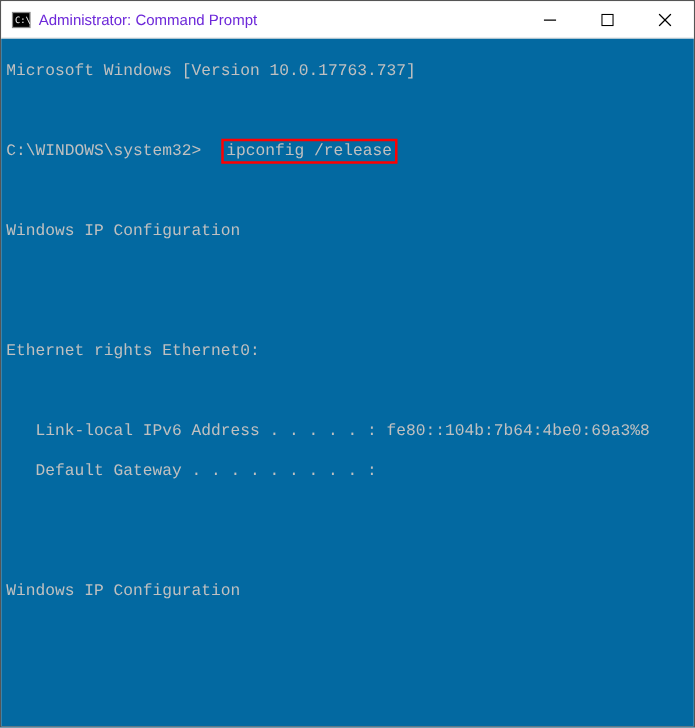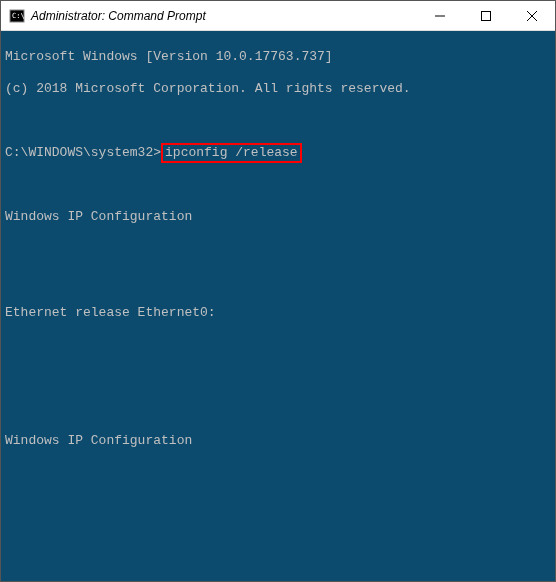--- a/index.html
+++ b/index.html
@@ -28,57 +28,56 @@
       width: 16px;
       height: 16px;
       margin-left: 8px;
       margin-right: 6px;
       display: inline-flex;
       align-items: center;
       justify-content: center;
     }
     .titlebar-title {
       font-size: 12px;
-      color: #000000;
+      color: #6d28d9;
       flex: 1;
-      font-style: italic;
     }
     .titlebar-controls {
       display: flex;
       height: 100%;
     }
     .titlebar-btn {
       width: 46px;
       height: 100%;
       display: flex;
       align-items: center;
       justify-content: center;
       font-size: 10px;
       color: #000;
       cursor: pointer;
     }
     .terminal {
       flex: 1;
-      background: #0c4a6e;
+      background: #0369a1;
       color: #c0c0c0;
       font-family: Consolas, 'Courier New', monospace;
       font-size: 13px;
       line-height: 16px;
       padding: 2px 4px;
       overflow: hidden;
       white-space: pre;
       position: relative;
     }
     .line { white-space: pre; }
     .highlight {
       border: 2px solid #ff0000;
       padding: 0 2px;
       display: inline-block;
       line-height: 16px;
-      margin: -2px 0;
+      margin: -2px 16px;
     }
   </style>
 </head>
 <body>
 
 <div class="window">
   <div class="titlebar">
     <span class="titlebar-icon">
       <svg width="16" height="16" viewBox="0 0 16 16">
         <rect x="1" y="2" width="14" height="12" fill="#000" stroke="#888" stroke-width="1"></rect>
@@ -101,29 +100,30 @@
         <svg width="10" height="10" viewBox="0 0 10 10">
             <line x1="0" y1="0" x2="10" y2="10" stroke="#000" stroke-width="1"></line>
             <line x1="10" y1="0" x2="0" y2="10" stroke="#000" stroke-width="1"></line>
           </svg>
       </div>
     </div>
   </div>
 
   <div class="terminal">
 <div class="line">Microsoft Windows [Version 10.0.17763.737]</div>
-<div class="line">(c) 2018 Microsoft Corporation. All rights reserved.</div>
 <div class="line">&nbsp;</div>
 <div class="line"><span>C:\WINDOWS\system32&gt;</span><span class="highlight">ipconfig /release</span></div>
 <div class="line">&nbsp;</div>
 <div class="line">Windows IP Configuration</div>
 <div class="line">&nbsp;</div>
 <div class="line">&nbsp;</div>
-<div class="line">Ethernet release Ethernet0:</div>
+<div class="line">Ethernet rights Ethernet0:</div>
 <div class="line">&nbsp;</div>
+<div class="line"><span>   Link-local IPv6 Address . . . . . : </span><span>fe80::104b:7b64:4be0:69a3%8</span></div>
+<div class="line">   Default Gateway . . . . . . . . . :</div>
 <div class="line">&nbsp;</div>
 <div class="line">&nbsp;</div>
 <div class="line">Windows IP Configuration</div>
 
 
 
 
 
 
 

